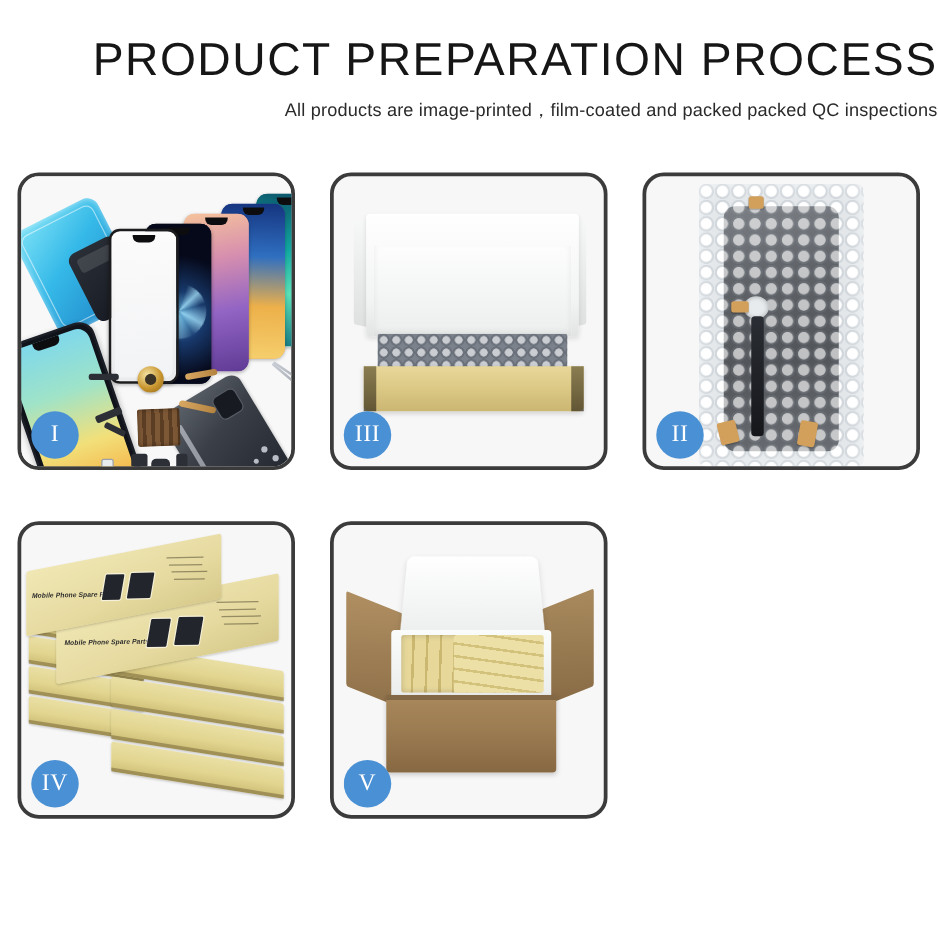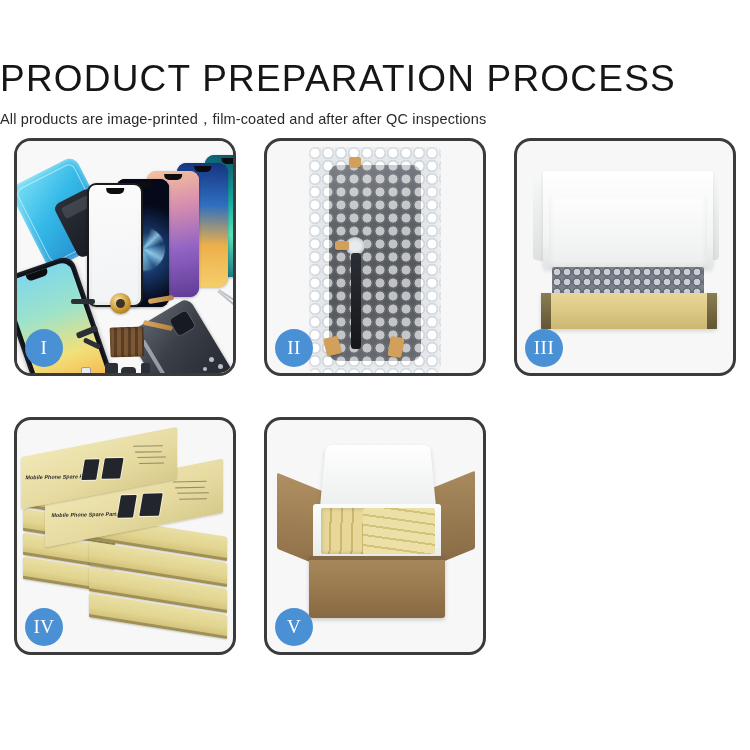--- a/index.html
+++ b/index.html
@@ -11,22 +11,22 @@
     width: 750px;
     height: 750px;
     overflow: hidden;
     font-family: "Liberation Sans", sans-serif;
     -webkit-font-smoothing: antialiased;
   }
 
   
   .header {
     width: 100%;
-    padding-top: 60px;
-    text-align: left;
+    padding-top: 29px;
+    text-align: right;
   }
   .title {
     font-family: "Liberation Sans", sans-serif;
     font-size: 37px;
     font-weight: 400;
     letter-spacing: 1.2px;
     color: #161616;
     line-height: 1.05;
     margin: 0;
     white-space: nowrap;
@@ -407,21 +407,21 @@
   }
   .p6-tape{
     position:absolute; background:rgba(140,114,70,.75); border-radius:1px;
   }
 </style>
 </head>
 <body>
 
 <div class="header">
   <h1 class="title">PRODUCT PREPARATION PROCESS</h1>
-  <p class="subtitle">All products are image-printed，film-coated and after after QC inspections</p>
+  <p class="subtitle">All products are image-printed，film-coated and packed packed QC inspections</p>
 </div>
 
 <div class="grid">
 
   <div class="panel">
     <div class="panel-stage">
       <div class="p1-bg"></div>
 
       <div class="film"></div>
       <div class="film-dark"></div>
@@ -474,41 +474,41 @@
       <div class="part" style="left:64px; top:226px; width:8px; height:13px; border:1px solid #9aa0a8; background:#e9ecef;"></div>
       <div class="part" style="left:192px; top:216px; width:5px; height:5px; border-radius:50%; background:#b9bec6;"></div>
       <div class="part" style="left:201px; top:223px; width:5px; height:5px; border-radius:50%; background:#b9bec6;"></div>
       <div class="part" style="left:186px; top:226px; width:4px; height:4px; border-radius:50%; background:#b9bec6;"></div>
     </div>
     <div class="badge">I</div>
   </div>
 
   <div class="panel">
     <div class="panel-stage">
+      <div class="p3-lidflapL"></div>
+      <div class="p3-lidflapR"></div>
+      <div class="p3-lid"></div>
+      <div class="p3-foam"></div>
+      <div class="p3-bubble"></div>
+      <div class="p3-base"></div>
+    </div>
+    <div class="badge">III</div>
+  </div>
+
+  <div class="panel">
+    <div class="panel-stage">
       <div class="bubblebag"></div>
       <div class="bb-conn"></div>
       <div class="bb-flex"></div>
       <div class="tape" style="left:82px; top:16px; width:12px; height:10px;"></div>
       <div class="tape" style="left:68px; top:100px; width:14px; height:9px;"></div>
       <div class="tape" style="left:58px; top:196px; width:15px; height:18px; transform:rotate(-14deg);"></div>
       <div class="tape" style="left:122px; top:196px; width:14px; height:20px; transform:rotate(10deg);"></div>
     </div>
     <div class="badge">II</div>
-  </div>
-
-  <div class="panel">
-    <div class="panel-stage">
-      <div class="p3-lidflapL"></div>
-      <div class="p3-lidflapR"></div>
-      <div class="p3-lid"></div>
-      <div class="p3-foam"></div>
-      <div class="p3-bubble"></div>
-      <div class="p3-base"></div>
-    </div>
-    <div class="badge">III</div>
   </div>
 
   <div class="panel">
     <div class="panel-stage stackwrap">
 
       <div class="sbox" style="left:6px; top:72px; width:92px; height:22px; transform:skewY(9deg);">
           <div class="edge"></div>
         </div>
       <div class="sbox" style="left:6px; top:96px; width:92px; height:22px; transform:skewY(9deg);">
           <div class="edge"></div>

